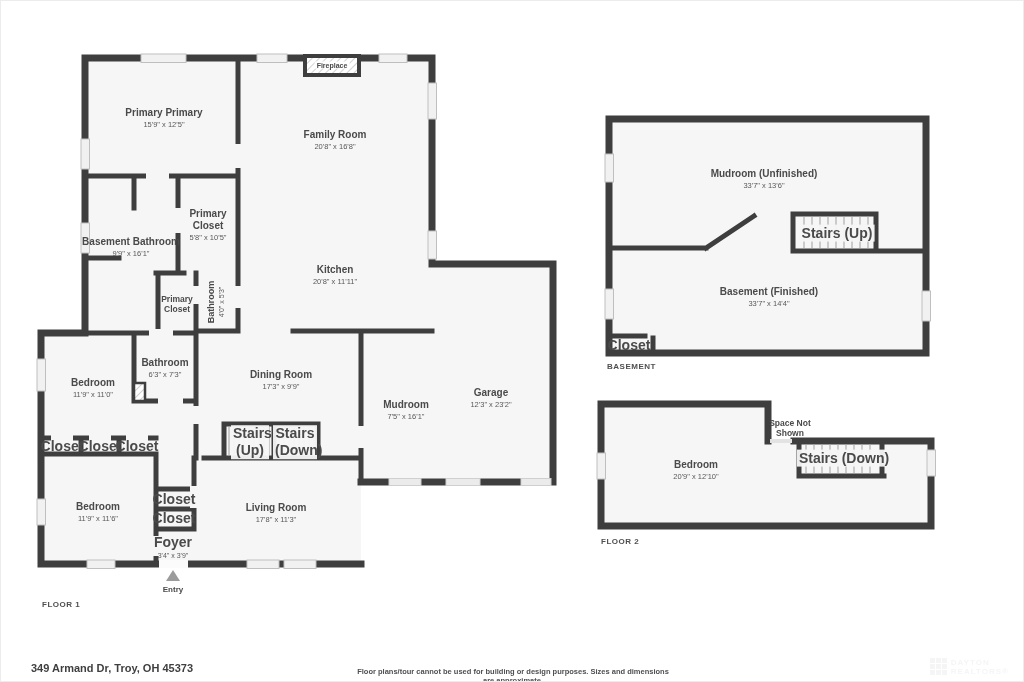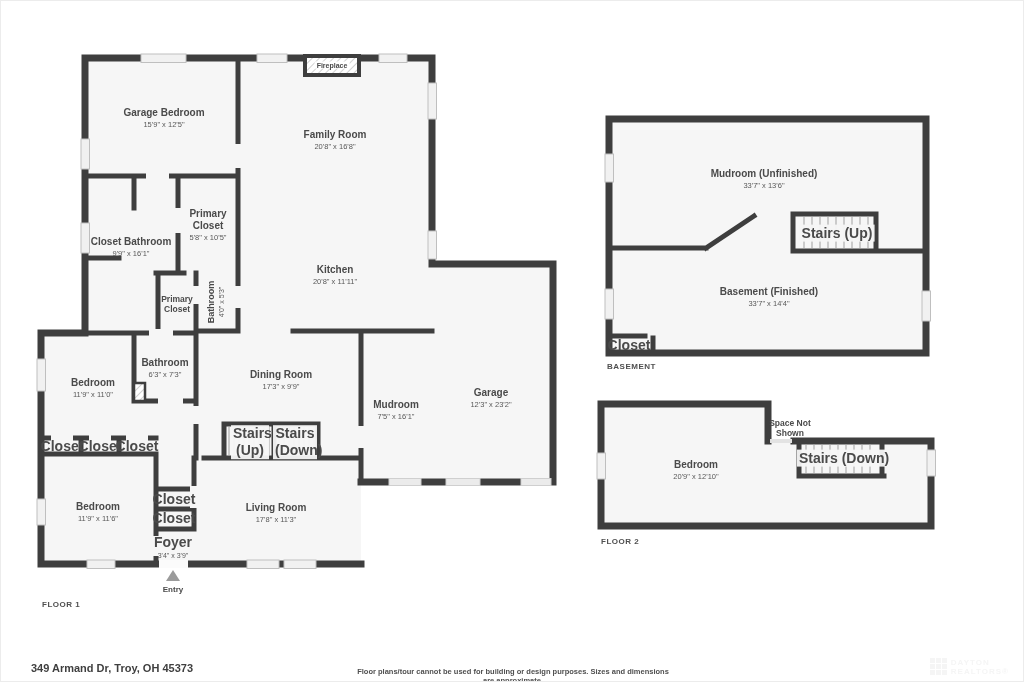--- a/index.html
+++ b/index.html
@@ -131,29 +131,29 @@
       <path d="M805,443 V472 M813,443 V472 M821,443 V472 M829,443 V472 M837,443 V472
                M845,443 V472 M853,443 V472 M861,443 V472 M869,443 V472"></path>
     </g>
     <g fill="#f1f1f1" stroke="#bfbfbf" stroke-width="1">
       <rect x="596" y="452" width="8.5" height="26"></rect>
       <rect x="926" y="449" width="8.5" height="26"></rect>
     </g>
   </svg>
 
   <div class="rlabel" style="left:163px;top:117px">
-    <div class="rname">Garage Bedroom</div>
+    <div class="rname">Primary Primary</div>
     <div class="rdims">15'9" x 12'5"</div>
   </div>
   <div class="rlabel" style="left:334px;top:139px">
     <div class="rname">Family Room</div>
     <div class="rdims">20'8" x 16'8"</div>
   </div>
   <div class="rlabel" style="left:130px;top:246px">
-    <div class="rname">Closet Bathroom</div>
+    <div class="rname">Basement Bathroom</div>
     <div class="rdims">9'9" x 16'1"</div>
   </div>
   <div class="rlabel" style="left:207px;top:224px;width:58px">
     <div class="rname">Primary Closet</div>
     <div class="rdims">5'8" x 10'5"</div>
   </div>
   <div class="rlabel" style="left:334px;top:274px">
     <div class="rname">Kitchen</div>
     <div class="rdims">20'8" x 11'11"</div>
   </div>
@@ -169,21 +169,21 @@
     <div class="rdims">6'3" x 7'3"</div>
   </div>
   <div class="rlabel" style="left:92px;top:387px">
     <div class="rname">Bedroom</div>
     <div class="rdims">11'9" x 11'0"</div>
   </div>
   <div class="rlabel" style="left:280px;top:379px">
     <div class="rname">Dining Room</div>
     <div class="rdims">17'3" x 9'9"</div>
   </div>
-  <div class="rlabel" style="left:395px;top:409px">
+  <div class="rlabel" style="left:405px;top:409px">
     <div class="rname">Mudroom</div>
     <div class="rdims">7'5" x 16'1"</div>
   </div>
   <div class="rlabel" style="left:490px;top:397px">
     <div class="rname">Garage</div>
     <div class="rdims">12'3" x 23'2"</div>
   </div>
   <div class="rlabel xs" style="left:61px;top:445px">
     <div class="rname">Closet</div>
   </div>

